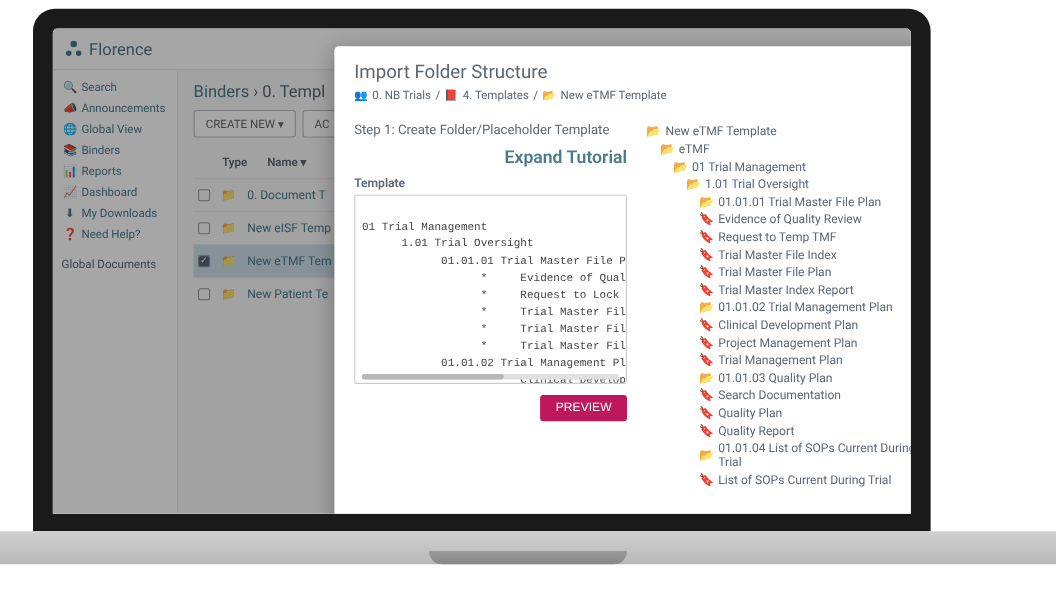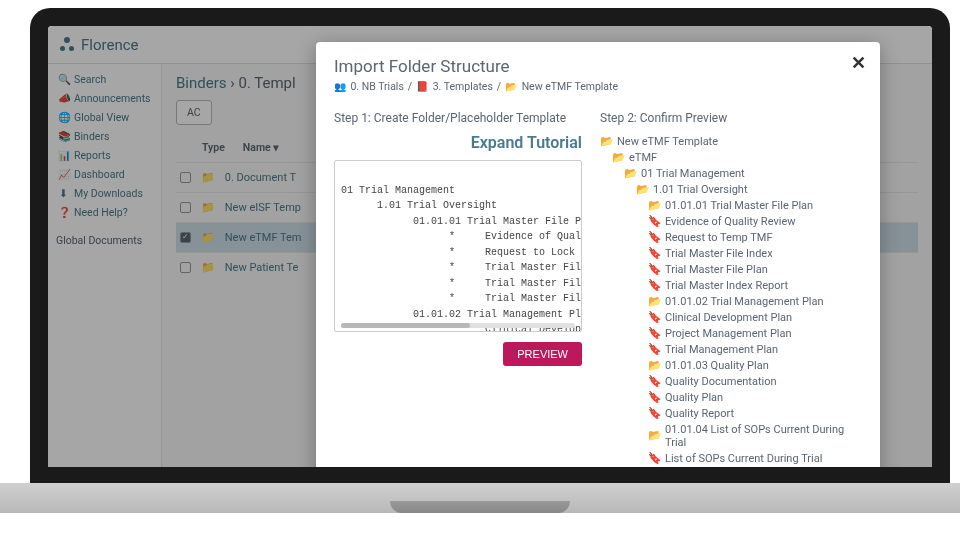--- a/index.html
+++ b/index.html
@@ -1,19 +1,19 @@
 <!DOCTYPE html>
 <html><head>
 <meta charset="utf-8">
 <style>
 * { box-sizing: border-box; margin: 0; padding: 0; }
 body { font-family: -apple-system, "Segoe UI", Roboto, sans-serif; font-size: 12px; color: #5a6673; background: #fff; width: 960px; height: 540px; overflow: hidden; position: relative; }
 
 .laptop { position: absolute; top: 8px; left: 30px; width: 900px; height: 505px; }
-.screen { width: 920px; height: 475px; background: #1a1a1a; border-radius: 20px 20px 0 0; padding: 18px 18px 16px 18px; }
+.screen { width: 816px; height: 475px; background: #1a1a1a; border-radius: 20px 20px 0 0; padding: 18px 18px 16px 18px; }
 .screen-inner { width: 100%; height: 100%; background: #f5f5f5; border-radius: 4px 4px 0 0; position: relative; overflow: hidden; }
 .base { position: absolute; bottom: 0; left: -55px; width: 1010px; height: 30px; background: linear-gradient(#d0d0d0, #b8b8b8); border-radius: 0 0 8px 8px; }
 .base-notch { position: absolute; bottom: 0; left: 50%; transform: translateX(-50%); width: 180px; height: 12px; background: linear-gradient(#999, #888); border-radius: 0 0 40px 40px; }
 
 .overlay { position: absolute; inset: 0; background: rgba(0,0,0,0.35); }
 
 .app { position: absolute; inset: 0; }
 .header { background: #fff; border-bottom: 1px solid #e0e0e0; height: 38px; display: flex; align-items: center; padding: 0 12px; }
 .logo { display: flex; align-items: center; gap: 5px; color: #4a7a8c; font-size: 15px; }
 .logo-icon { width: 16px; height: 16px; position: relative; }
@@ -36,21 +36,21 @@
 .btn-outline { border: 1px solid #bbb; border-radius: 3px; padding: 5px 10px; font-size: 10.5px; background: #fff; color: #666; cursor: pointer; }
 .tbl-head { display: flex; gap: 18px; padding: 4px 0 8px 26px; font-size: 10.5px; font-weight: 600; }
 .tbl-row { display: flex; align-items: center; gap: 10px; padding: 8px 4px; font-size: 11px; color: #4a7a8c; border-top: 1px solid #e8e8e8; }
 .tbl-row.selected { background: #cfe0ea; }
 .cb { width: 11px; height: 11px; border: 1px solid #999; border-radius: 2px; display: inline-block; }
 .cb.checked { background: #5a6673; position: relative; }
 .cb.checked::after { content: "✓"; color: #fff; font-size: 8px; position: absolute; top: -1px; left: 1px; }
 .folder-icon { color: #888; }
 
 
-.modal { position: absolute; top: 16px; left: 268px; width: 564px; height: 440px; background: #fff; border-radius: 4px; box-shadow: 0 4px 20px rgba(0,0,0,0.3); padding: 14px 18px; overflow: hidden; }
+.modal { position: absolute; top: 16px; left: 256px; width: 564px; height: 440px; background: #fff; border-radius: 4px; box-shadow: 0 4px 20px rgba(0,0,0,0.3); padding: 14px 18px; overflow: hidden; }
 .modal-title { font-size: 17px; color: #5a6673; font-weight: 400; }
 .modal-close { position: absolute; top: 10px; right: 14px; font-size: 18px; color: #333; cursor: pointer; font-weight: bold; }
 .modal-crumb { display: flex; align-items: center; gap: 4px; font-size: 10.5px; color: #5a6673; margin-top: 4px; flex-wrap: wrap; }
 .modal-crumb .ico { font-size: 10px; }
 .mbody { display: flex; gap: 18px; margin-top: 18px; height: 360px; }
 .mcol { display: flex; flex-direction: column; }
 .mcol.left { width: 248px; }
 .mcol.right { flex: 1; overflow-y: auto; font-size: 11px; }
 .step-title { font-size: 12px; color: #5a6673; margin-bottom: 8px; }
 .expand-link { text-align: right; font-size: 16px; color: #4a7a8c; font-weight: 600; margin-bottom: 8px; cursor: pointer; }
@@ -112,20 +112,21 @@
                   <span>Need Help?</span>
                 </div>
               </div>
             <div class="sb-heading">Global Documents</div>
           </div>
           <div class="content">
             <div class="breadcrumb">
               <span class="crumb-link">Binders</span><span> › </span><span>0. Templ</span>
             </div>
             <div class="btn-row">
+              <div class="btn-outline">CREATE NEW ▾</div>
               <div class="btn-outline">AC</div>
             </div>
             <div class="tbl-head">
               <span>Type</span>
               <span>Name ▾</span>
             </div>
             <div id="tbl-body">
                 <div class="tbl-row">
                   <span class="cb"></span>
                   <span class="folder-icon">📁</span>
@@ -153,44 +154,44 @@
       <div class="overlay"></div>
 
       <div class="modal">
         <div class="modal-title">Import Folder Structure</div>
         <div class="modal-close">✕</div>
         <div class="modal-crumb" id="modal-crumb">
             <span class="ico">👥</span>
             <span>0. NB Trials</span>
             <span>/</span>
             <span class="ico">📕</span>
-            <span>3. Templates</span>
+            <span>4. Templates</span>
             <span>/</span>
             <span class="ico">📂</span>
             <span>New eTMF Template</span>
           </div>
         <div class="mbody">
           <div class="mcol left">
             <div class="step-title">Step 1: Create Folder/Placeholder Template</div>
             <div class="expand-link">Expand Tutorial</div>
+            <div class="tpl-label">Template</div>
             <div class="tpl-box"><span>
 01 Trial Management
       1.01 Trial Oversight
             01.01.01 Trial Master File Plan
                   *     Evidence of Qual
                   *     Request to Lock 
                   *     Trial Master Fil
                   *     Trial Master Fil
                   *     Trial Master Fil
             01.01.02 Trial Management Plan
                   *     Clinical Develop</span><div class="tpl-scroll"><div class="tpl-scroll-thumb"></div></div></div>
             <button class="preview-btn">PREVIEW</button>
           </div>
           <div class="mcol right">
-            <div class="step-title">Step 2: Confirm Preview</div>
             <div id="tree">
                 <div class="tree-row ind0">
                   <span class="ticon">📂</span>
                   <span>New eTMF Template</span>
                 </div>
                 <div class="tree-row ind1">
                   <span class="ticon">📂</span>
                   <span>eTMF</span>
                 </div>
                 <div class="tree-row ind2">
@@ -240,21 +241,21 @@
                 <div class="tree-row ind4">
                   <span class="ticon">🔖</span>
                   <span>Trial Management Plan</span>
                 </div>
                 <div class="tree-row ind4">
                   <span class="ticon">📂</span>
                   <span>01.01.03 Quality Plan</span>
                 </div>
                 <div class="tree-row ind4">
                   <span class="ticon">🔖</span>
-                  <span>Quality Documentation</span>
+                  <span>Search Documentation</span>
                 </div>
                 <div class="tree-row ind4">
                   <span class="ticon">🔖</span>
                   <span>Quality Plan</span>
                 </div>
                 <div class="tree-row ind4">
                   <span class="ticon">🔖</span>
                   <span>Quality Report</span>
                 </div>
                 <div class="tree-row ind4">

